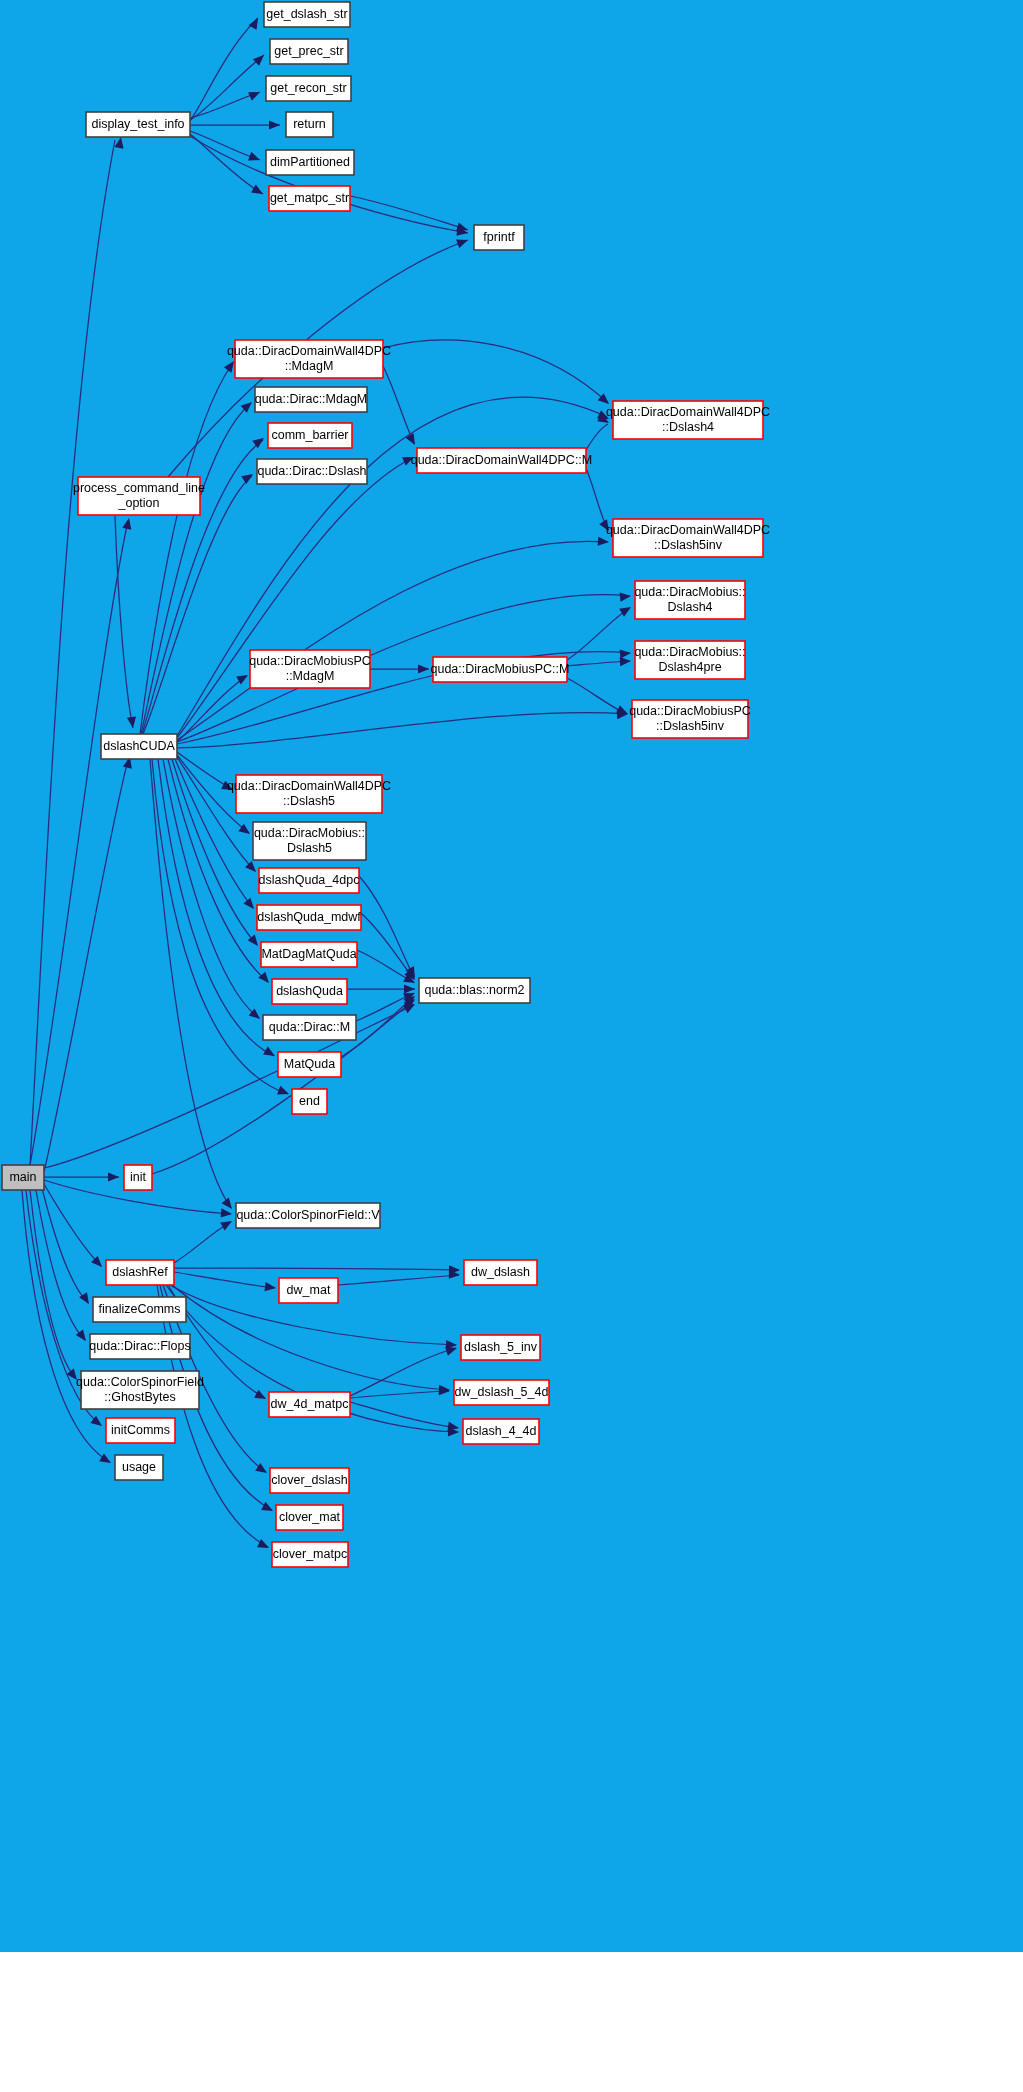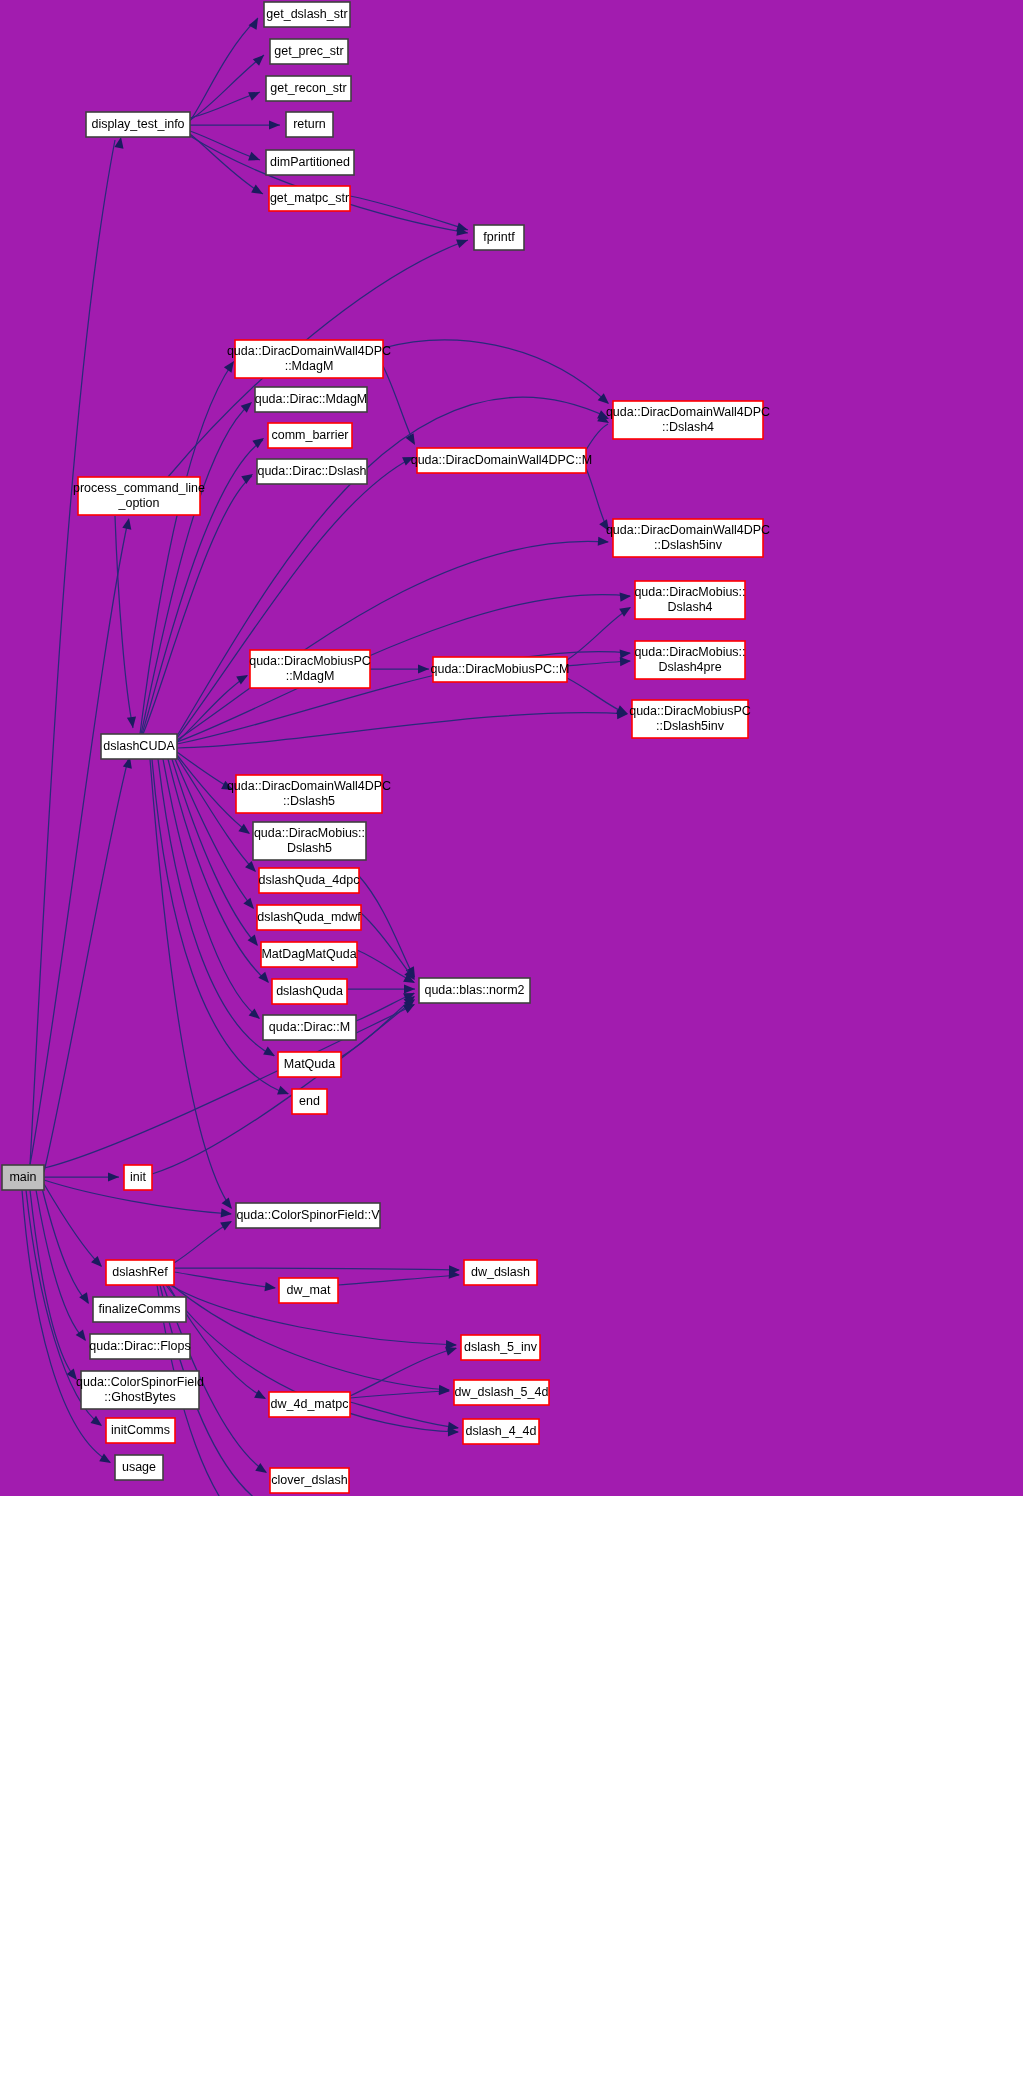--- a/index.html
+++ b/index.html
@@ -6,22 +6,22 @@
     margin: 0;
     padding: 0;
     background: #ffffff;
   }
   body {
     font-family: "Liberation Sans", sans-serif;
   }
   #graph-wrap {
     position: relative;
     width: 1023px;
-    height: 1496px;
-    background: #a21caf;
+    height: 1952px;
+    background: #0ea5e9;
     overflow: hidden;
   }
   svg#callgraph {
     display: block;
     width: 1023px;
     height: 2092px;
   }
   .node-box {
     fill: #ffffff;
     stroke-width: 1.6;

